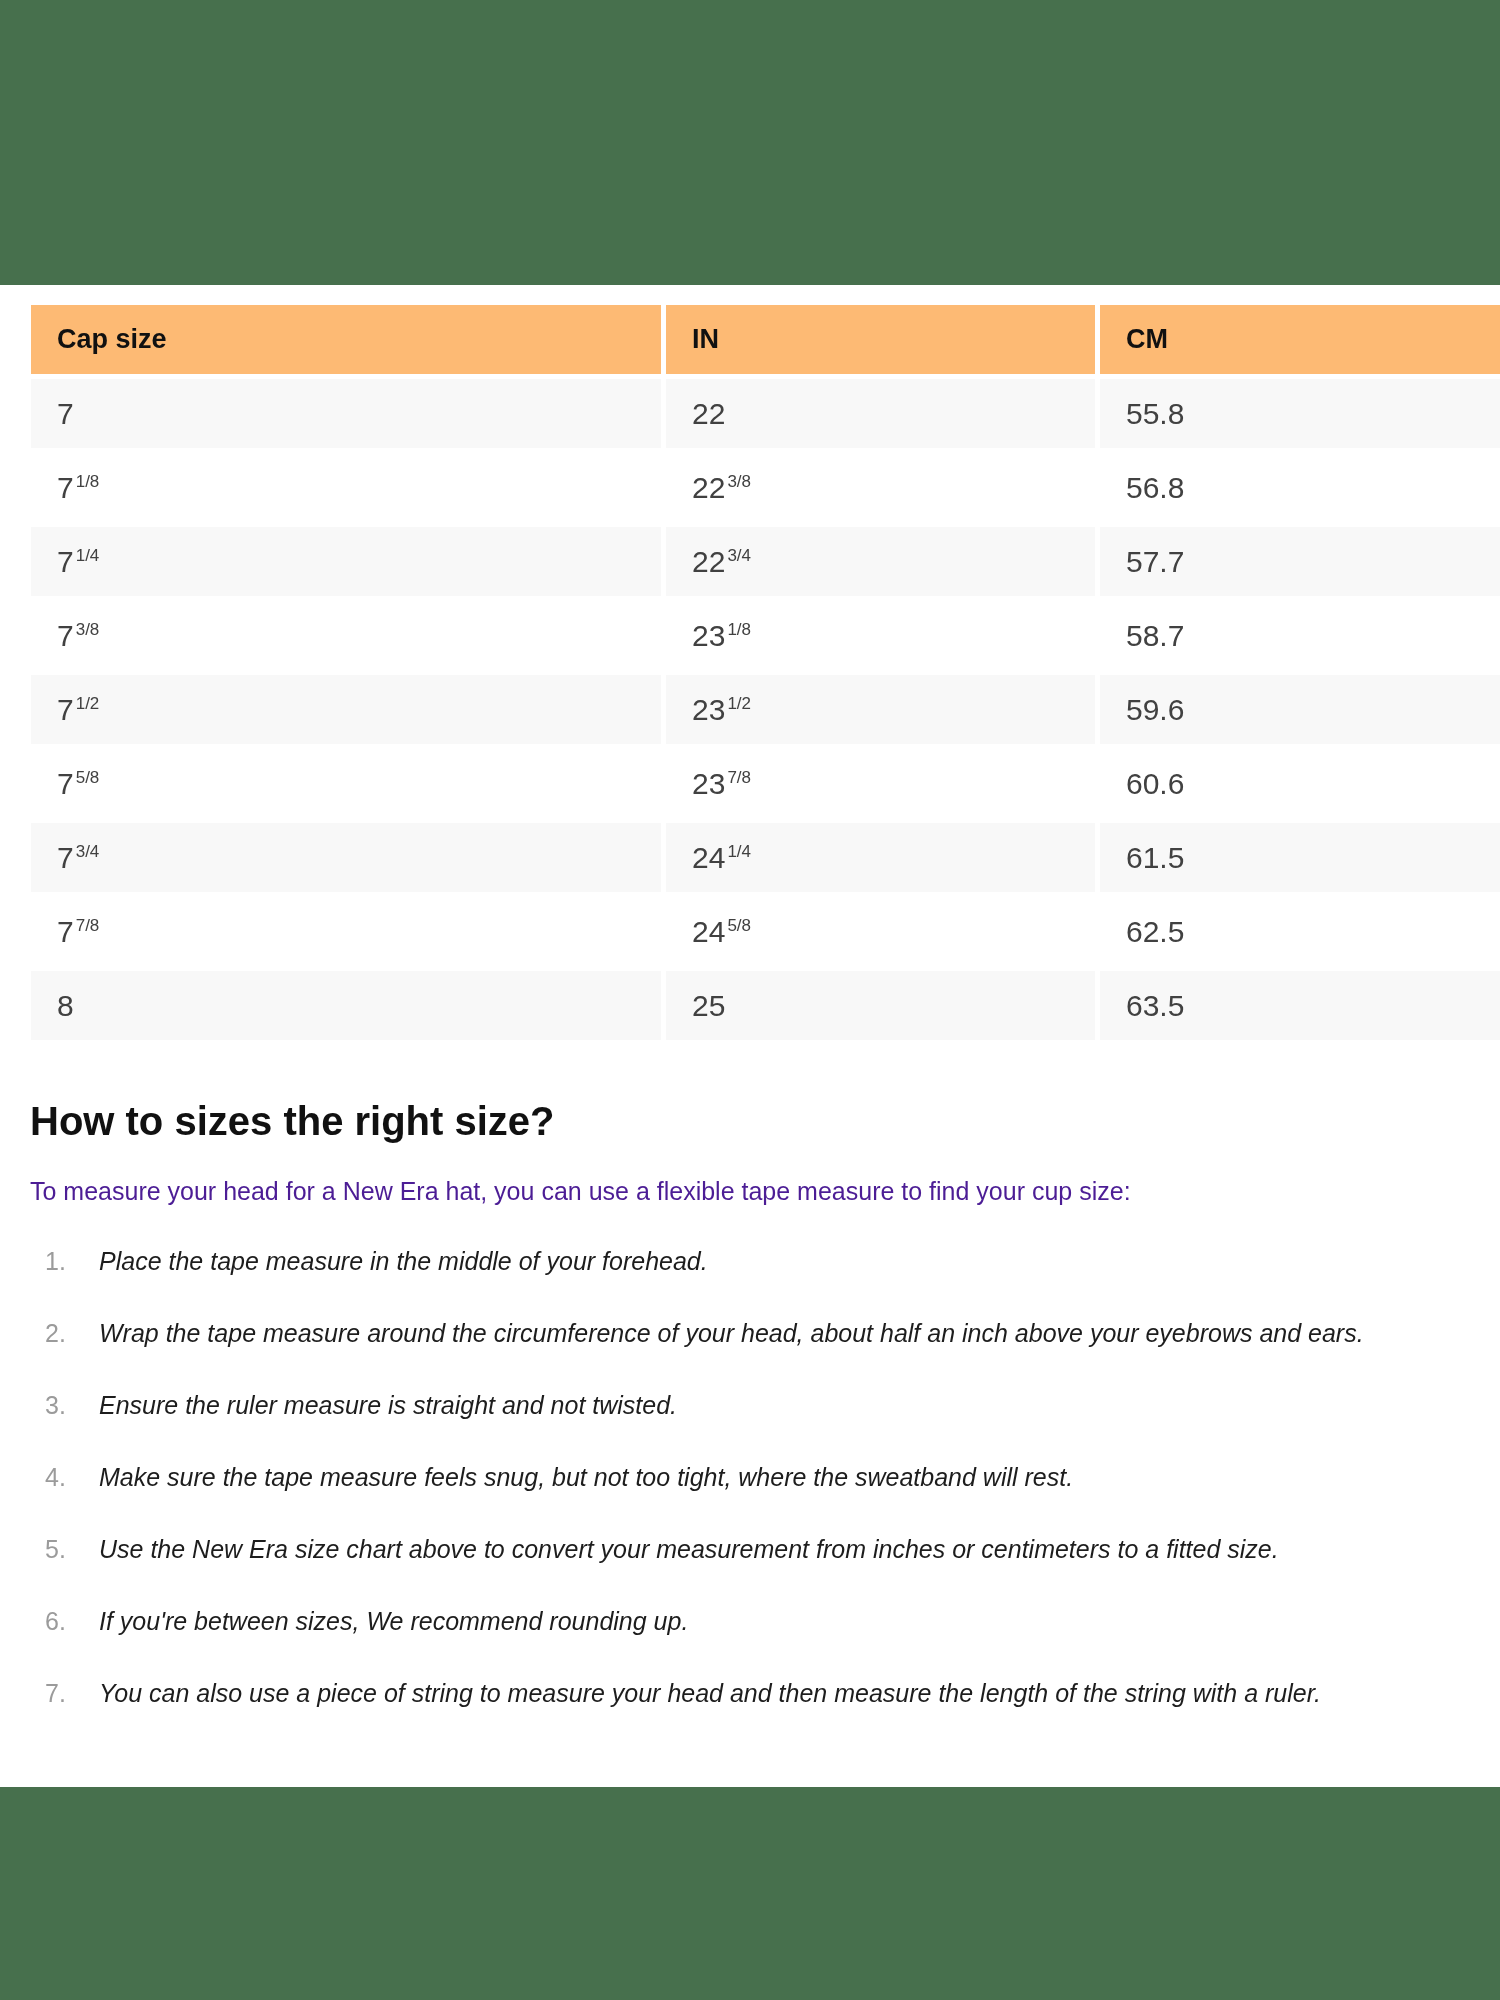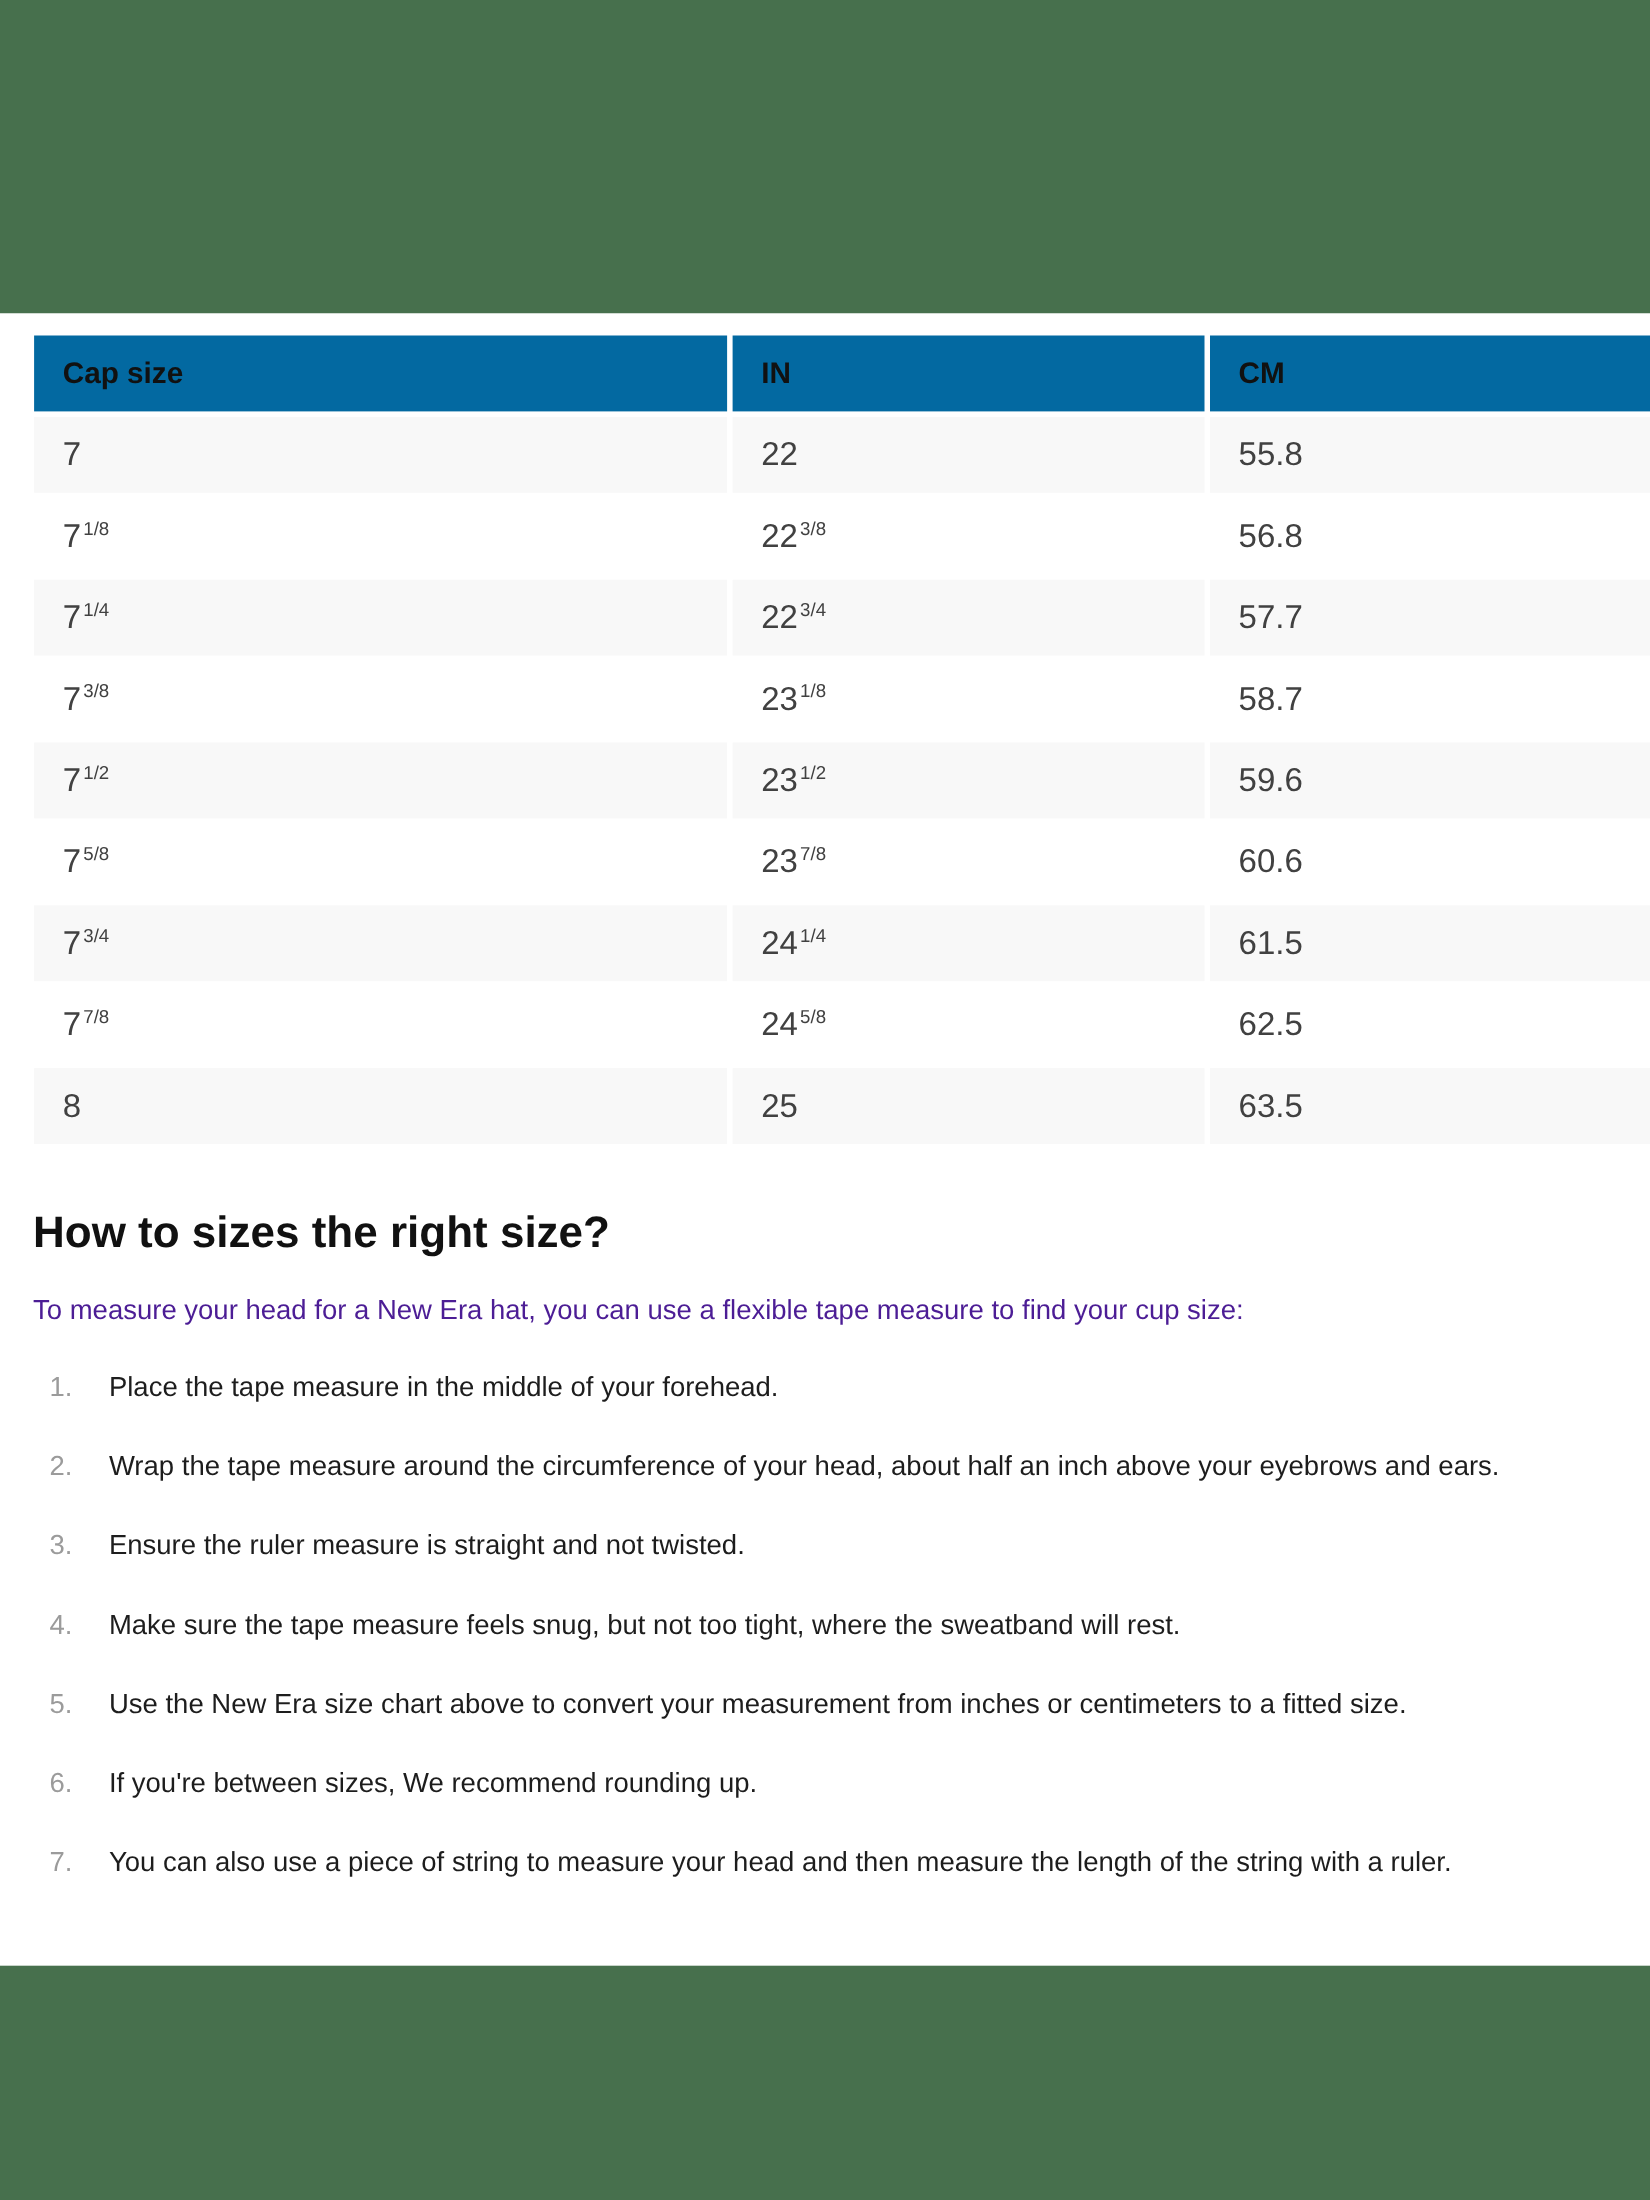--- a/index.html
+++ b/index.html
@@ -34,21 +34,21 @@
     padding: 0 0 0 26px;
     text-align: left;
     vertical-align: middle;
     white-space: nowrap;
     overflow: hidden;
   }
   table.size-table th {
     font-size: 27px;
     font-weight: 700;
     color: #111111;
-    background: #0369a1;
+    background: #fdba74;
   }
   table.size-table td {
     font-size: 30px;
     font-weight: 400;
     color: #414141;
     background: #ffffff;
   }
   table.size-table tbody tr:nth-child(odd) td { background: #F8F8F8; }
   .frac {
     font-size: 17px;
@@ -86,20 +86,21 @@
     white-space: nowrap;
   }
   ol.steps .step-num {
     min-width: 38px;
     flex-shrink: 0;
     color: #9B9B9B;
   }
   ol.steps .step-text {
     color: #1D1D1D;
     margin-left: 16px;
+    font-style: italic;
   }
 </style>
 </head>
 <body>
 
 <div class="band band-top"></div>
 
 <div class="content">
 
   <table class="size-table">

